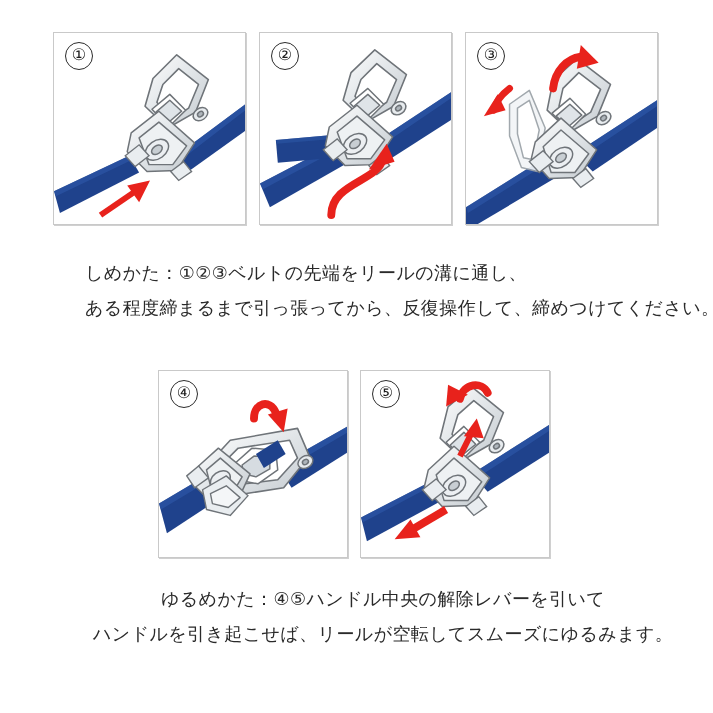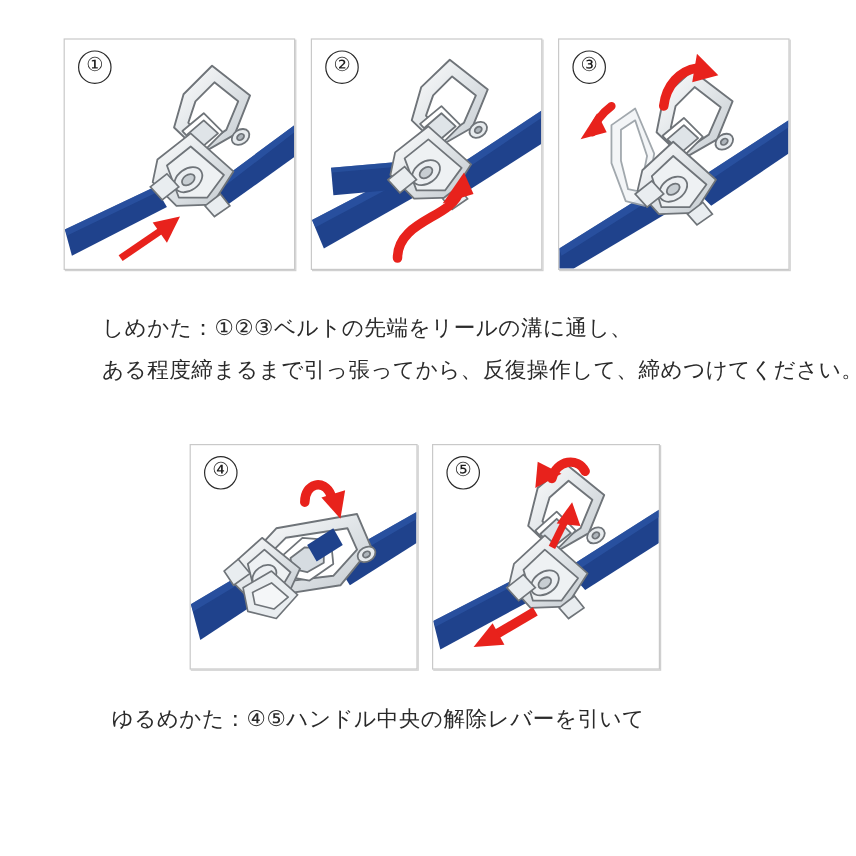--- a/index.html
+++ b/index.html
@@ -367,15 +367,16 @@
           </g>
           <polygon points="34,170 60,168 50,150" fill="#e8221c"></polygon>
         </svg>
       </div>
     </div>
 
   </div>
 
   <div class="caption-block caption-loosen">
     <span class="caption-line indent-1">ゆるめかた：④⑤ハンドル中央の解除レバーを引いて</span>
+    <span class="caption-line indent-2">ハンドルを引き起こせば、リールが空転してスムーズにゆるみます。</span>
   </div>
 
 </div>
 
 </body></html>

